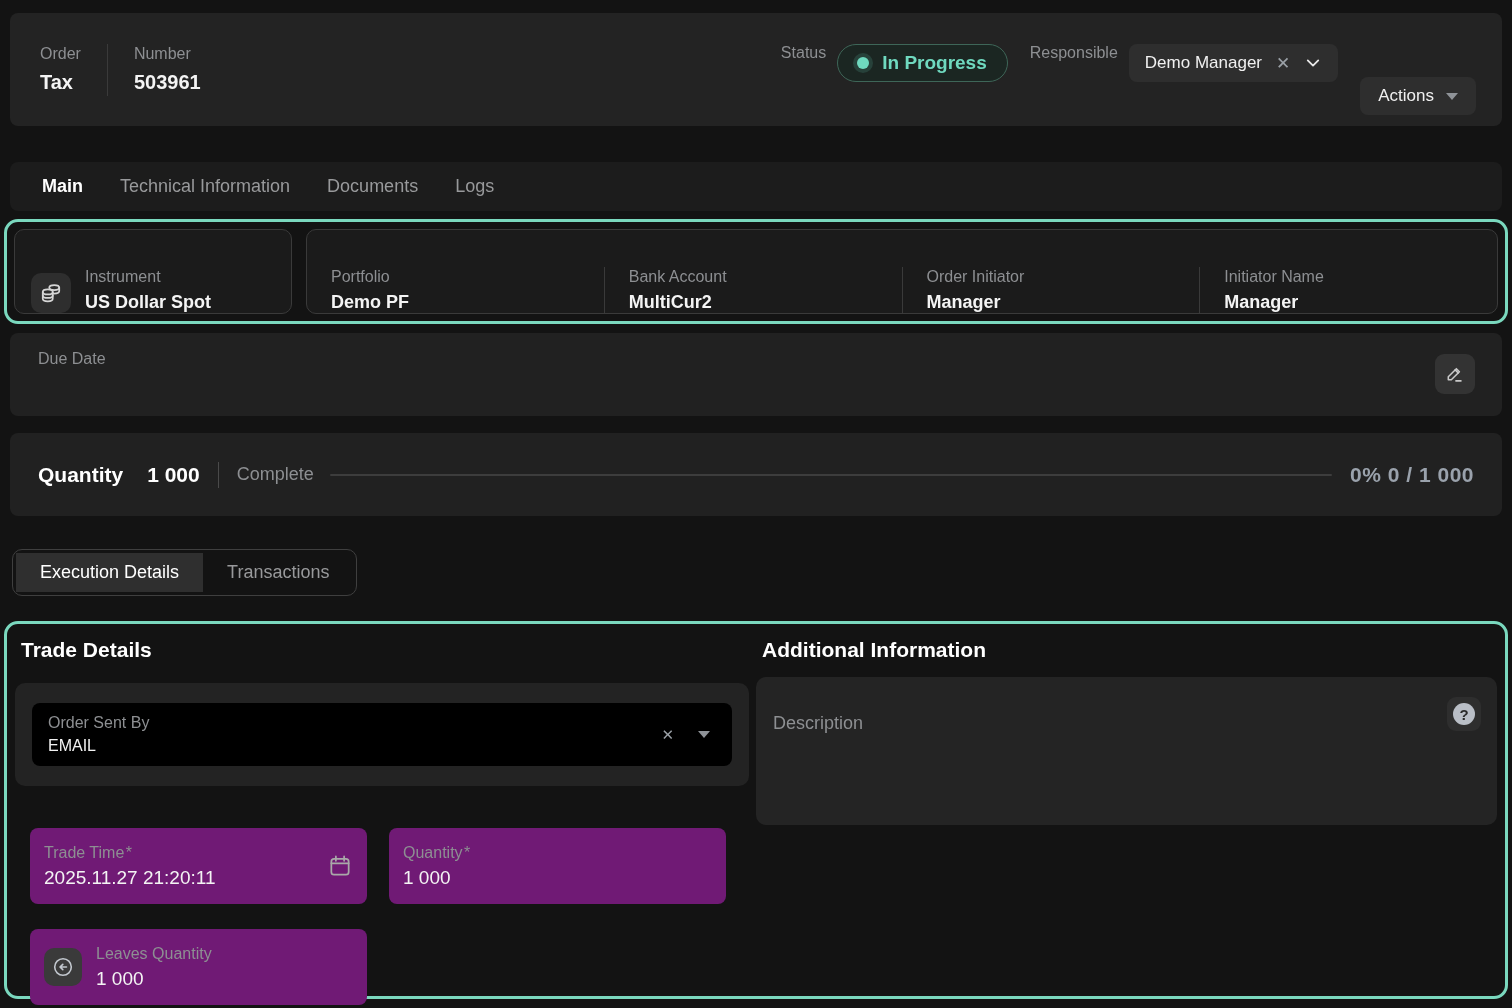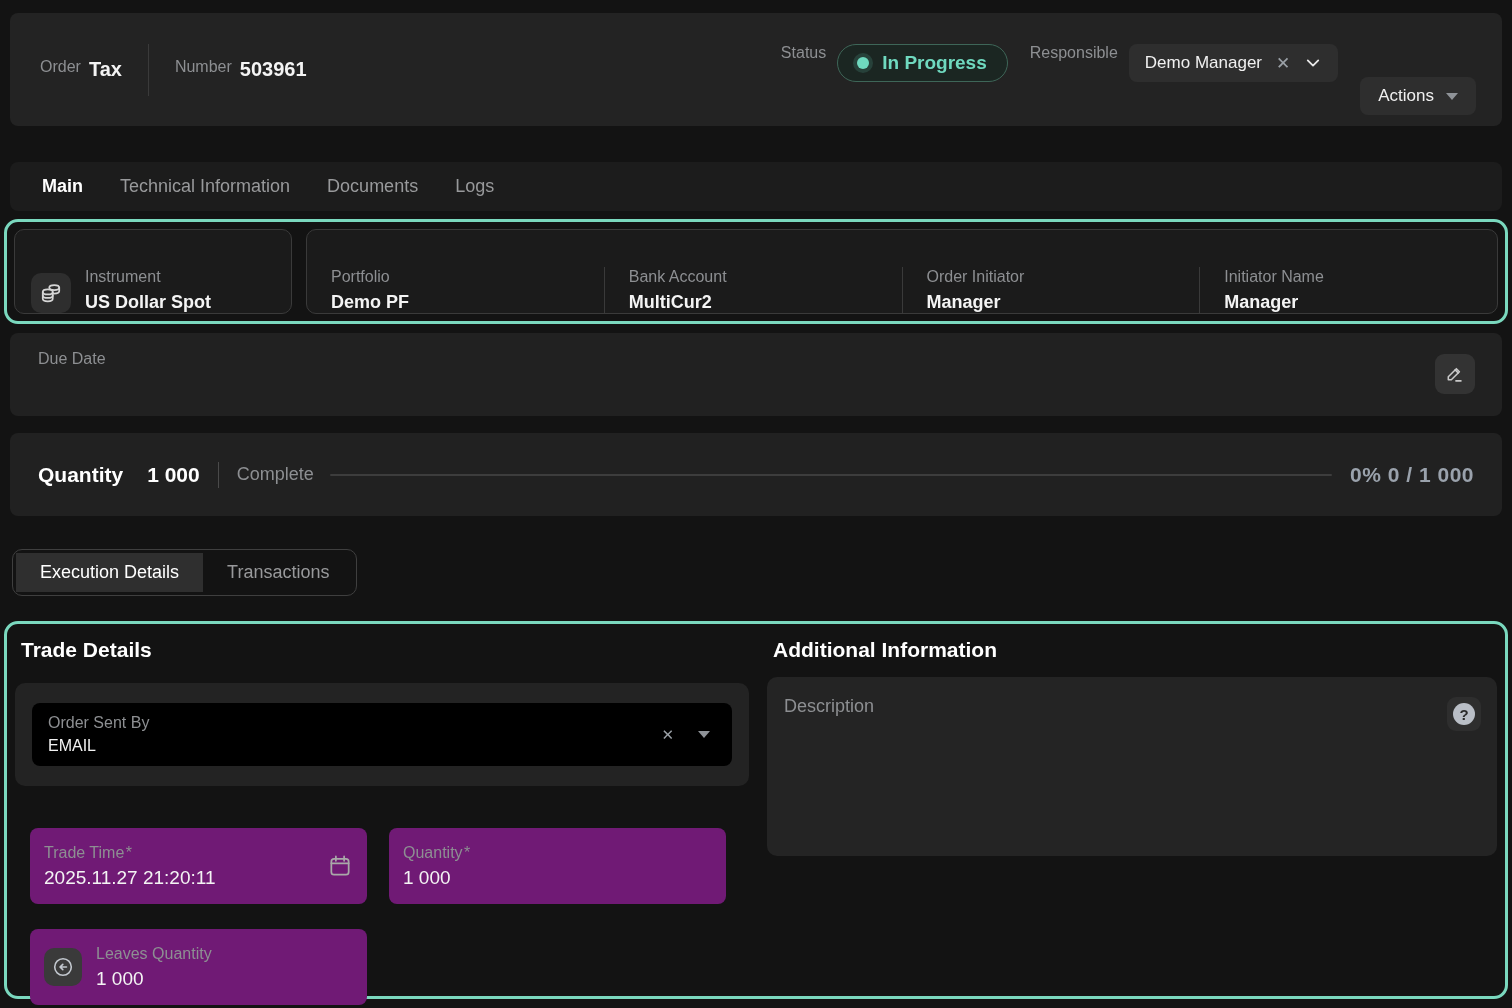--- a/index.html
+++ b/index.html
@@ -5,21 +5,21 @@
   * { margin:0; padding:0; box-sizing:border-box; }
   html,body { width:1512px; height:1008px; background:#131313; overflow:hidden;
               font-family:"Liberation Sans", sans-serif; color:#f2f2f2; }
 
   .label  { color:#8d8f92; font-size:16px; }
   .value  { color:#f4f4f4; font-size:18px; font-weight:bold; }
 
   
   .header { margin:13px 10px 0; height:113px; background:#232323; border-radius:8px;
             display:flex; align-items:center; padding:0 26px 0 30px; }
-  .hgroup { display:flex; flex-direction:row; gap:8px; }
+  .hgroup { display:flex; flex-direction:column; gap:8px; }
   .hgroup .value { font-size:20px; }
   .hdivider { width:1px; height:52px; background:#3a3a3a; margin:0 26px; }
   .hright { margin-left:auto; display:flex; gap:22px; align-items:flex-start; padding-top:20px; }
   .hcol { display:flex; flex-direction:row; gap:11px; }
   .status-pill { display:inline-flex; align-items:center; gap:13px; height:38px;
                  padding:0 20px 0 15px; border-radius:20px; background:#1b2622;
                  border:1.5px solid #3e6658; color:#6fd9bf; font-weight:bold; font-size:19px; }
   .status-dot { width:12px; height:12px; border-radius:50%; background:#6fd9bf;
                 box-shadow:0 0 0 4px #27413a; margin-left:4px; }
   .btn { display:inline-flex; align-items:center; height:38px; background:#2e2e2e;
@@ -68,21 +68,21 @@
   .qty-progress { font-size:21px; font-weight:bold; color:#9aa2ac; letter-spacing:.5px; }
 
   
   .seg { margin:33px 0 0 12px; display:inline-flex; border:1px solid #3f3f3f;
          border-radius:10px; padding:3px; }
   .seg-item { border:none; background:transparent; color:#98999b; font-size:18px;
               font-family:inherit; padding:9px 24px; border-radius:0; cursor:pointer; }
   .seg-item.active { background:#2f2f2f; color:#ffffff; }
 
   
-  .bottom { margin-top:25px; height:378px; padding:10px 8px; display:flex; gap:18px; }
+  .bottom { margin-top:25px; height:378px; padding:10px 8px; display:flex; gap:7px; }
   .col-left { width:734px; }
   .col-right { flex:1; }
   .sec-title { font-size:21px; font-weight:bold; color:#ffffff; margin:4px 0 0 6px; }
 
   .osb-panel { margin-top:21px; background:#232323; border-radius:10px; padding:20px 17px; }
   .select { background:#000000; border-radius:8px; padding:11px 16px; display:flex;
             align-items:center; cursor:pointer; }
   .select .fgroup { gap:5px; }
   .sel-icons { margin-left:auto; display:flex; align-items:center; gap:24px; padding-right:6px; }
 
@@ -91,22 +91,22 @@
   .field { background:#701a75; border-radius:8px; height:76px; padding:14px 14px;
            display:flex; align-items:center; cursor:text; }
   .field .fgroup { gap:5px; }
   .field .fval { color:#f4f4f4; font-size:19px; font-weight:normal; }
   .req { color:#8d8f92; }
   .field .cal { margin-left:auto; }
   .leaves-sq { width:38px; height:38px; background:#3a3a3a; border-radius:10px;
                display:flex; align-items:center; justify-content:center; margin-right:14px; flex:0 0 auto; }
 
   .desc-wrap { position:relative; margin-top:15px; }
-  .desc { width:100%; height:179px; background:#242424; border:none; border-radius:10px;
-          resize:none; padding:19px 60px 12px 17px; font-family:inherit; font-size:18px;
+  .desc { width:100%; height:148px; background:#242424; border:none; border-radius:10px;
+          resize:none; padding:36px 60px 12px 17px; font-family:inherit; font-size:18px;
           color:#f2f2f2; outline:none; display:block; }
   .desc::placeholder { color:#8d8f92; }
   .help-btn { position:absolute; top:20px; right:16px; width:34px; height:34px;
               background:#2e2e2e; border:none; border-radius:9px; cursor:pointer;
               display:flex; align-items:center; justify-content:center; }
   .help-circle { width:22px; height:22px; border-radius:50%; background:#b9bec6;
                  color:#2a2a2a; font-weight:bold; font-size:15px; display:flex;
                  align-items:center; justify-content:center; }
 </style>
 </head>

